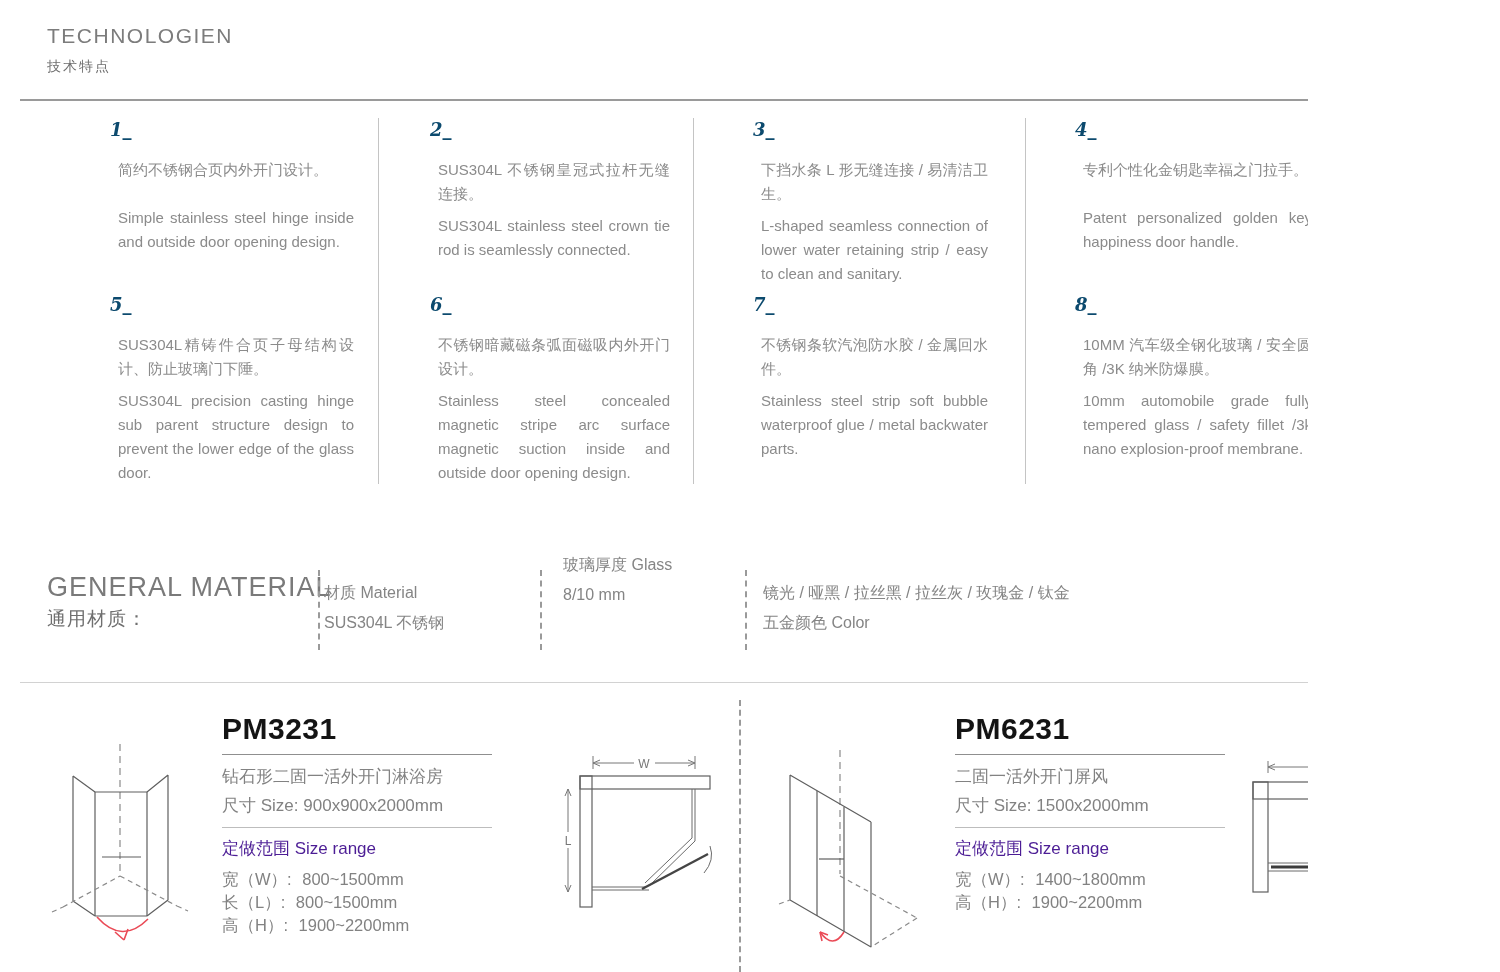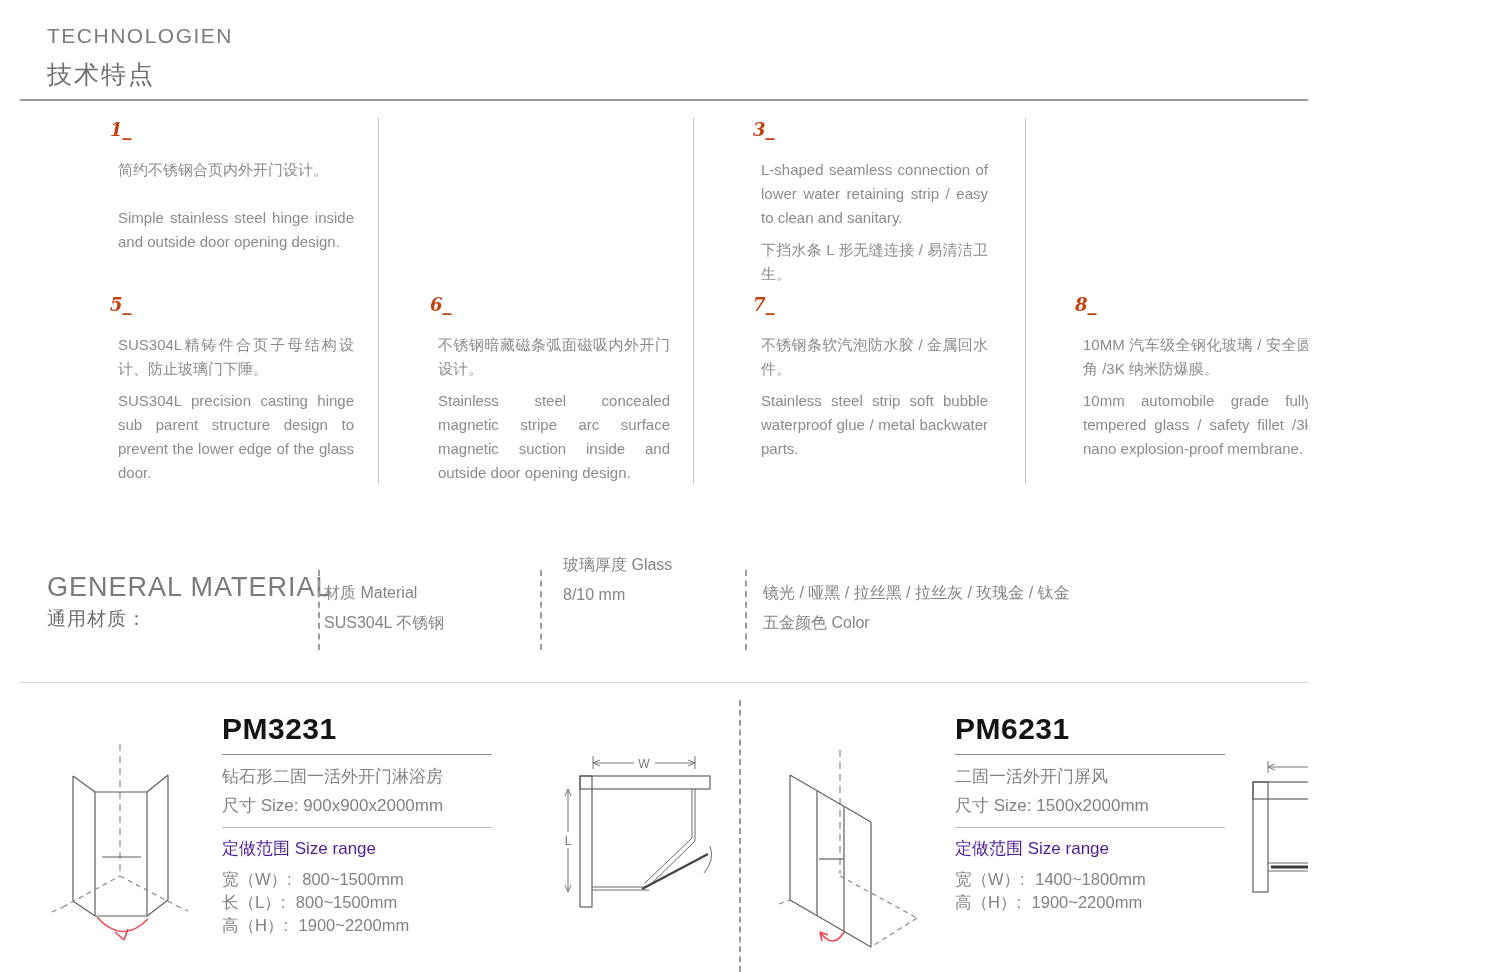--- a/index.html
+++ b/index.html
@@ -1,27 +1,27 @@
 <!DOCTYPE html>
 <html><head>
 <meta charset="utf-8">
 <style>
   html,body{margin:0;padding:0;background:#ffffff;}
   body{font-family:"Liberation Sans","DejaVu Sans",sans-serif;color:#8a8a8a;}
   .page{position:relative;width:1308px;height:972px;background:#fff;overflow:hidden;text-decoration:underline;}
 
   
   .hdr-en{position:absolute;left:47px;top:24px;font-size:21px;letter-spacing:1.5px;color:#7c7c7c;}
-  .hdr-zh{position:absolute;left:47px;top:58px;font-size:25px;letter-spacing:2px;color:#6f6f6f;}
+  .hdr-zh{position:absolute;left:47px;top:58px;font-size:14px;letter-spacing:2px;color:#6f6f6f;}
   .rule-top{position:absolute;left:20px;top:99px;width:1460px;height:2px;background:#9a9a9a;}
 
   
   .cell{position:absolute;font-size:15px;line-height:24px;color:#8b8b8b;text-align:justify;}
   .cell .num{font-family:"DejaVu Serif","Liberation Serif",serif;font-style:italic;font-weight:600;
-             font-size:18px;color:#c2410c;margin-bottom:16px;text-align:left;}
+             font-size:18px;color:#0c4a6e;margin-bottom:16px;text-align:left;}
   .cell p{margin:8px;}
   .cell p.gap{margin-bottom:24px;}
   .vdiv{position:absolute;top:118px;height:366px;width:1px;background:#c4c4c4;}
 
   
   .gm-en{position:absolute;left:47px;top:572px;font-size:27px;letter-spacing:1px;color:#7a7a7a;}
   .gm-zh{position:absolute;left:47px;top:606px;font-size:19px;letter-spacing:1px;color:#6f6f6f;}
   .gm-col{position:absolute;font-size:16px;color:#858585;line-height:30px;}
   .gm-dash{position:absolute;top:570px;height:80px;width:0;border-left:2px dashed #9a9a9a;}
   .rule-mid{position:absolute;left:20px;top:682px;width:1460px;height:1px;background:#d2d2d2;}
@@ -55,24 +55,34 @@
 
   <div class="hdr-en">TECHNOLOGIEN</div>
   <div class="hdr-zh">技术特点</div>
   <div class="rule-top"></div>
 
   <div class="cell" style="left:110px;top:118px;width:252px">
     <div class="num">1_</div>
     <p class="gap">简约不锈钢合页内外开门设计。</p>
     <p>Simple stainless steel hinge inside and outside door opening design.</p>
   </div>
+  <div class="cell" style="left:430px;top:118px;width:248px">
+    <div class="num">2_</div>
+    <p>SUS304L 不锈钢皇冠式拉杆无缝连接。</p>
+    <p>SUS304L stainless steel crown tie rod is seamlessly connected.</p>
+  </div>
   <div class="cell" style="left:753px;top:118px;width:243px">
     <div class="num">3_</div>
+    <p>下挡水条 L 形无缝连接 / 易清洁卫生。</p>
     <p>L-shaped seamless connection of lower water retaining strip / easy to clean and sanitary.</p>
-    <p>下挡水条 L 形无缝连接 / 易清洁卫生。</p>
+  </div>
+  <div class="cell" style="left:1075px;top:118px;width:245px">
+    <div class="num">4_</div>
+    <p class="gap">专利个性化金钥匙幸福之门拉手。</p>
+    <p>Patent personalized golden key happiness door handle.</p>
   </div>
 
   <div class="cell" style="left:110px;top:293px;width:252px">
     <div class="num">5_</div>
     <p>SUS304L精铸件合页子母结构设计、防止玻璃门下陲。</p>
     <p>SUS304L precision casting hinge sub parent structure design to prevent the lower edge of the glass door.</p>
   </div>
   <div class="cell" style="left:430px;top:293px;width:248px">
     <div class="num">6_</div>
     <p>不锈钢暗藏磁条弧面磁吸内外开门设计。</p>

